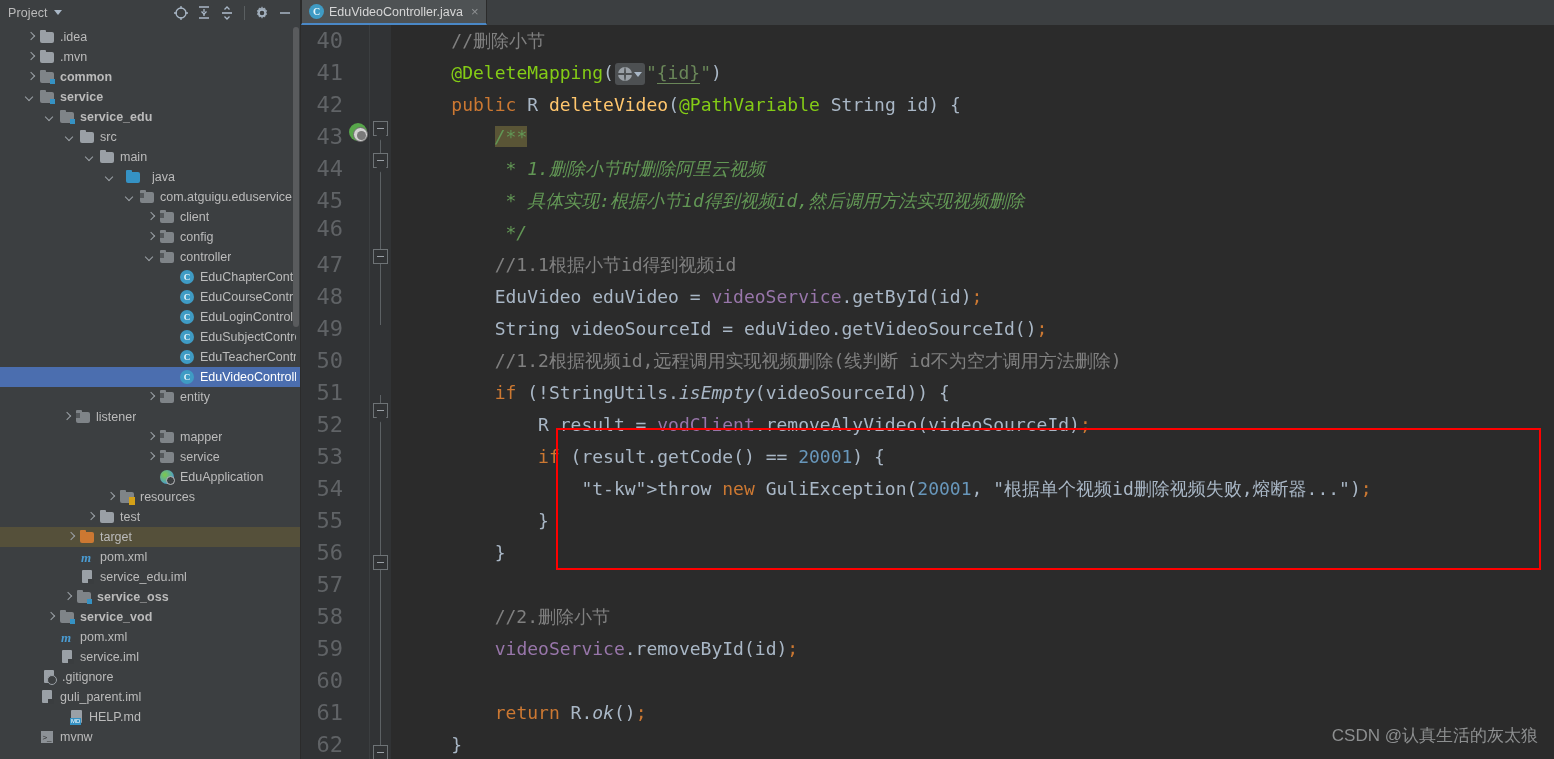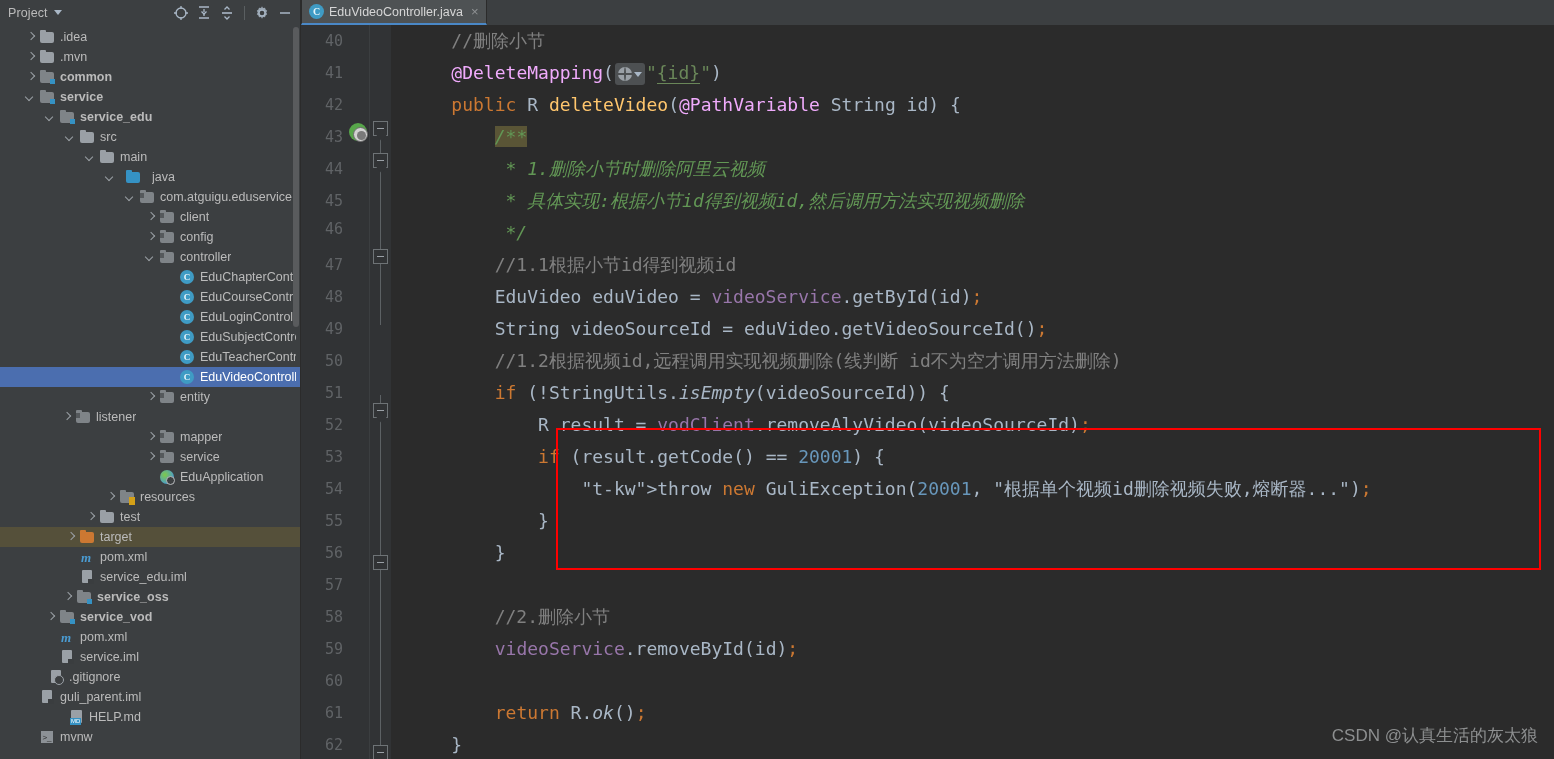--- a/index.html
+++ b/index.html
@@ -122,21 +122,21 @@
   .editor { flex: 1; display: flex; background: #2b2b2b; min-width: 0; position: relative; }
   .gutter {
     width: 90px; flex: 0 0 90px; background: #313335;
     position: relative; display: flex;
   }
   .gut-nums { width: 46px; flex: 0 0 46px; position: relative; }
   .gut-icons { width: 22px; flex: 0 0 22px; position: relative; }
   .gut-fold  { width: 22px; flex: 0 0 22px; position: relative; border-left: 1px solid #3b3e40; }
   .lnum {
     position: absolute; right: 4px; width: 42px; text-align: right;
-    color: #606366; font-size: 15px; height: 32px; line-height: 32px;
+    color: #606366; font-size: 22px; height: 32px; line-height: 32px;
     font-family: "DejaVu Sans Mono", monospace;
   }
 
   .run-ico {
     position: absolute; left: 2px; width: 18px; height: 18px; border-radius: 50%;
     background: #57a64a;
   }
   .run-ico::after {
     content: ""; position: absolute; right: -1px; bottom: -1px; width: 13px; height: 13px; border-radius: 50%;
     background: #d2d2d2; border: 1.5px solid #6b6b6b;
@@ -163,21 +163,21 @@
     flex: 1; position: relative; padding-left: 17px; overflow: hidden;
     font-family: "DejaVu Sans Mono", monospace; font-size: 18px;
   }
   .cline {
     height: 32px; line-height: 32px; white-space: pre; color: #a9b7c6;
   }
 
   
   .t-cmt   { color: #808080; }
   .t-jdoc  { color: #629755; font-style: italic; }
-  .t-ann   { color: #f0abfc; margin-top: 24px; }
+  .t-ann   { color: #84cc16; margin-top: 24px; }
   .t-kw    { color: #cc7832; }
   .t-str   { color: #6a8759; }
   .t-num   { color: #6897bb; }
   .t-fld   { color: #9876aa; }
   .t-mth   { color: #ffc66d; }
   .t-stat  { color: #a9b7c6; font-style: italic; }
 
   .jdoc-start { background: #5a5536; }
   .url-chip {
     display: inline-flex; align-items: center; gap: 2px;
@@ -498,21 +498,21 @@
           </span>
           <span class="lbl">pom.xml</span>
         </div>
         <div class="row" style="padding-left: 46px;">
           <span class="arrow"></span>
           <span class="ico">
             <span class="iml-ico"></span>
           </span>
           <span class="lbl">service.iml</span>
         </div>
-        <div class="row" style="padding-left: 35px;">
+        <div class="row" style="padding-left: 28px;">
           <span class="arrow"></span>
           <span class="ico">
             <span class="git-ico"></span>
           </span>
           <span class="lbl">.gitignore</span>
         </div>
         <div class="row" style="padding-left: 26px;">
           <span class="arrow"></span>
           <span class="ico">
             <span class="iml-ico"></span>

